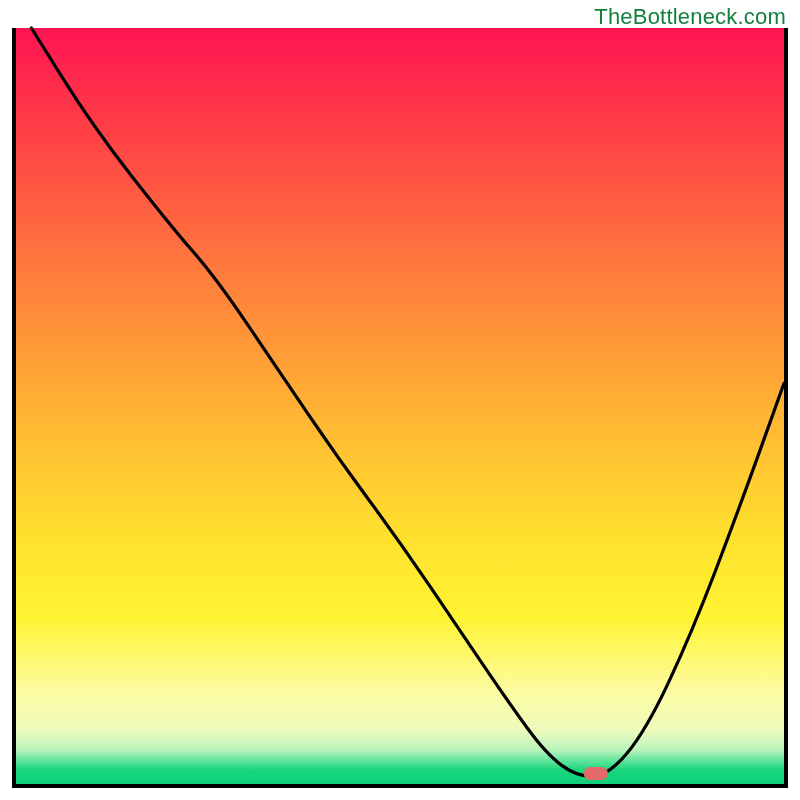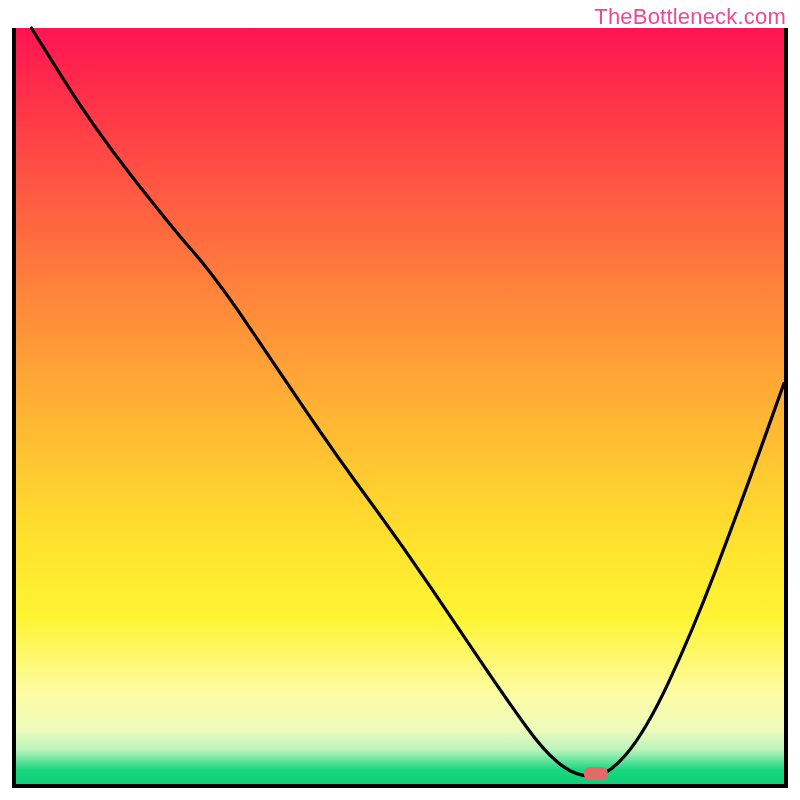--- a/index.html
+++ b/index.html
@@ -13,21 +13,21 @@
   }
   .stage {
     position: relative;
     width: 800px;
     height: 800px;
   }
   .watermark {
     position: absolute;
     top: 4px;
     right: 14px;
-    color: #ec4899;
+    color: #15803d;
     font-size: 22px;
     letter-spacing: 0.2px;
     font-weight: 400;
     user-select: none;
   }
   
   .frame-left, .frame-right, .frame-bottom {
     position: absolute;
     background: #000;
   }

